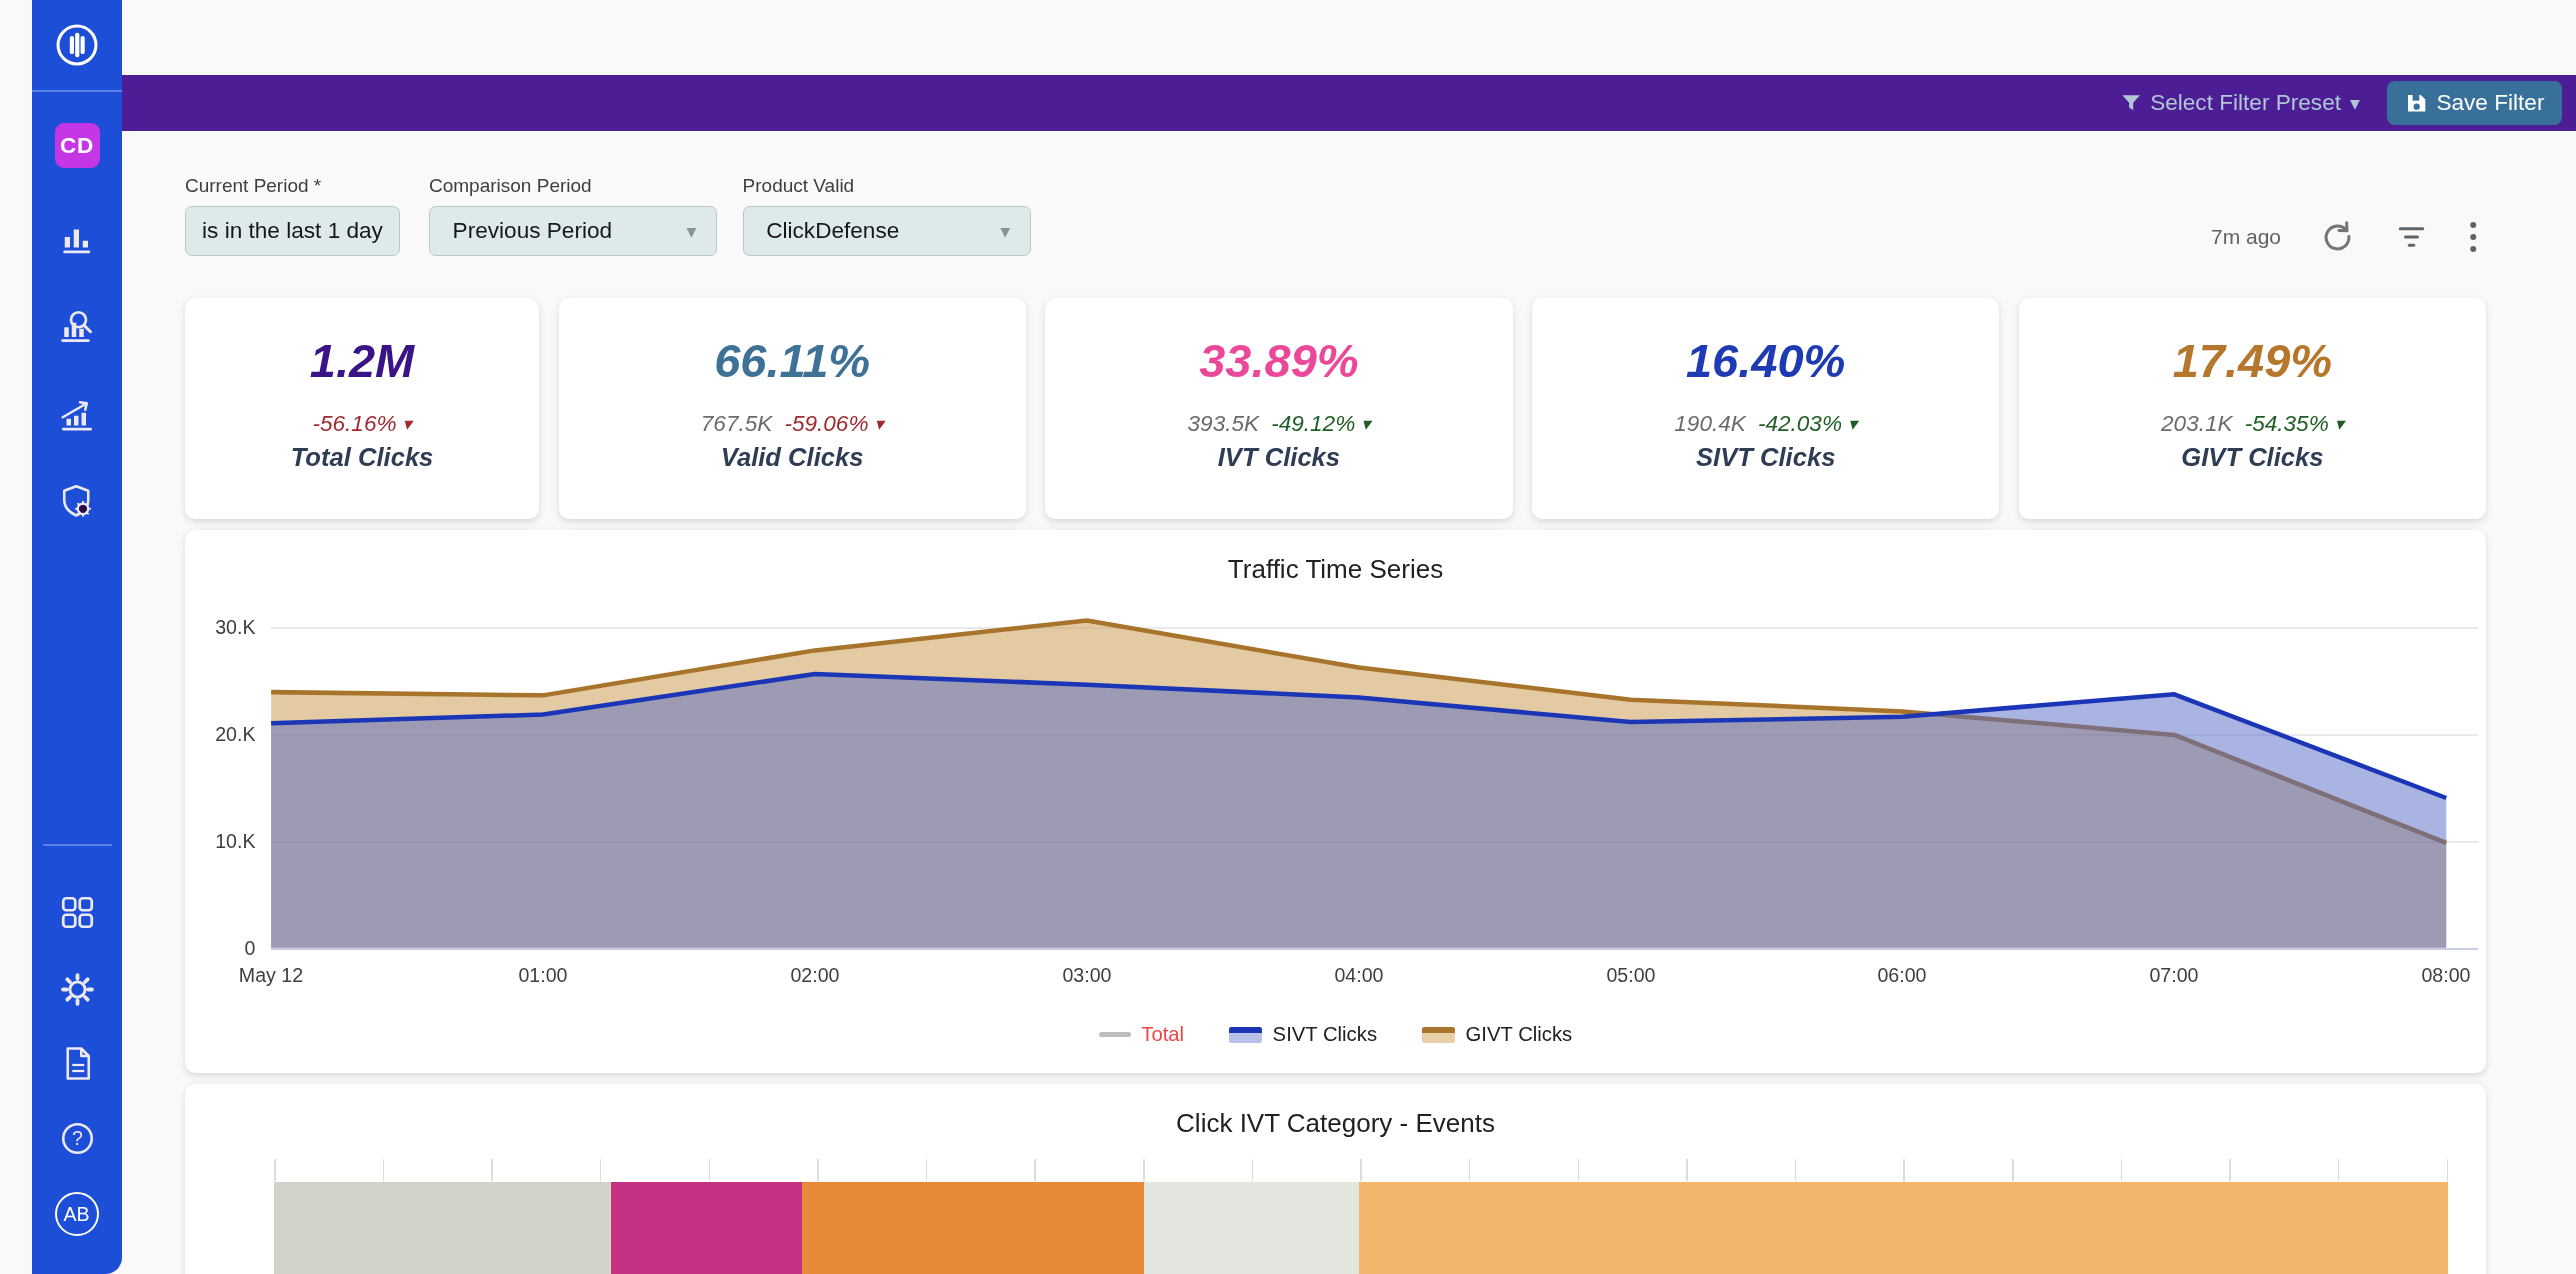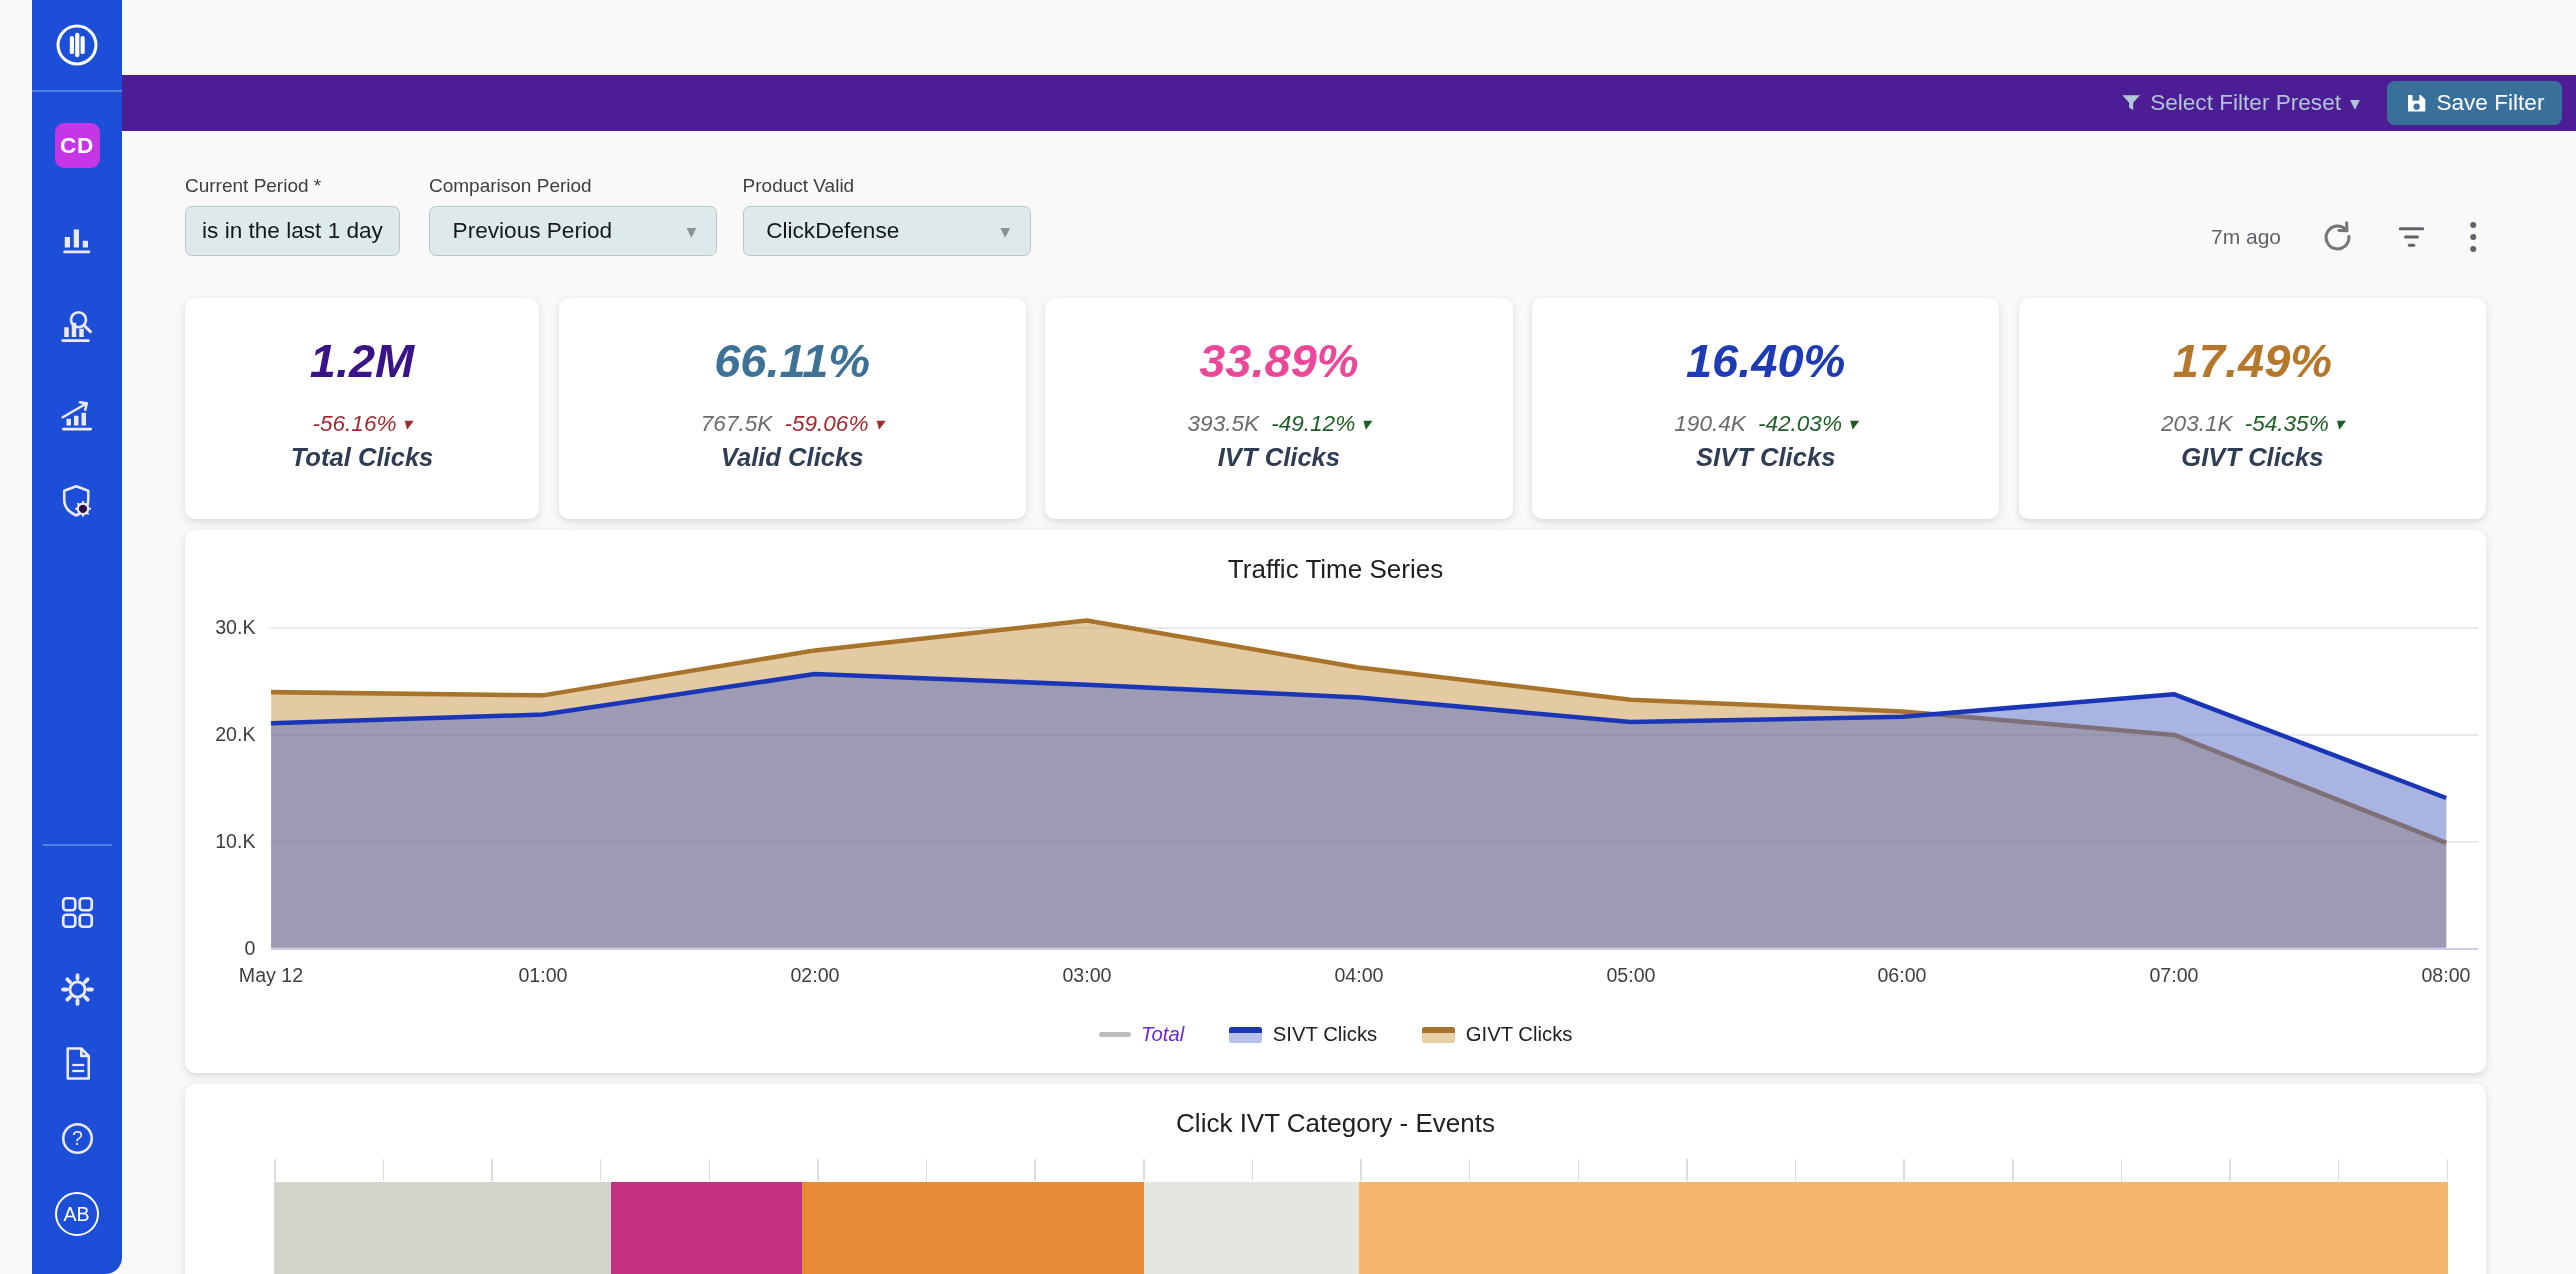--- a/index.html
+++ b/index.html
@@ -73,21 +73,21 @@
   .plot { position:absolute; left:86px; top:63px; width:2207px; height:357px; }
   .plot svg { position:absolute; left:0; top:0; }
   .gridline { position:absolute; left:0; width:100%; height:1.5px; background:#e9e9ec; }
   .axisline { position:absolute; left:0; bottom:0; width:100%; height:2.3px; background:#c9cde6; }
   .ylabels { position:absolute; left:0; top:63px; width:78px; height:357px; }
   .ylabels span { position:absolute; right:7.5px; font-size:19.6px; color:#3c4043; transform:translateY(-50%); }
   .xlabels { position:absolute; left:86px; top:434px; width:2207px; height:25.6px; }
   .xlabels span { position:absolute; font-size:19.6px; color:#3c4043; transform:translateX(-50%); white-space:nowrap; }
   .legend { position:absolute; left:0; bottom:27px; width:100%; display:flex; justify-content:center; gap:45px; }
   .legend-item { display:flex; align-items:center; gap:10.5px; font-size:20.3px; color:#202124; cursor:pointer; }
-  .legend-item.dimmed { color:#6d28d9;font-style:italic; }
+  .legend-item.dimmed { color:#ef4444; }
   .lg-line { width:32px; height:5.3px; border-radius:3px; }
   .lg-area { width:33px; height:16.6px; border-radius:2.3px; }
 
   .bottom-card { position:relative; margin-top:10.5px; background:#fff; border-radius:10.5px 10.5px 0 0; height:301px;
                  box-shadow:0 2.3px 7.5px rgba(60,64,67,.16); }
   .bar-ticks { position:absolute; left:89px; right:38px; top:75px; height:22.6px;
                display:flex; justify-content:space-between; }
   .bar-ticks i { width:1.5px; height:22.6px; background:#dcdcdc; }
   .stacked-bar { position:absolute; left:89px; right:38px; top:98px; height:196px; display:flex; }
   .seg { height:100%; }

